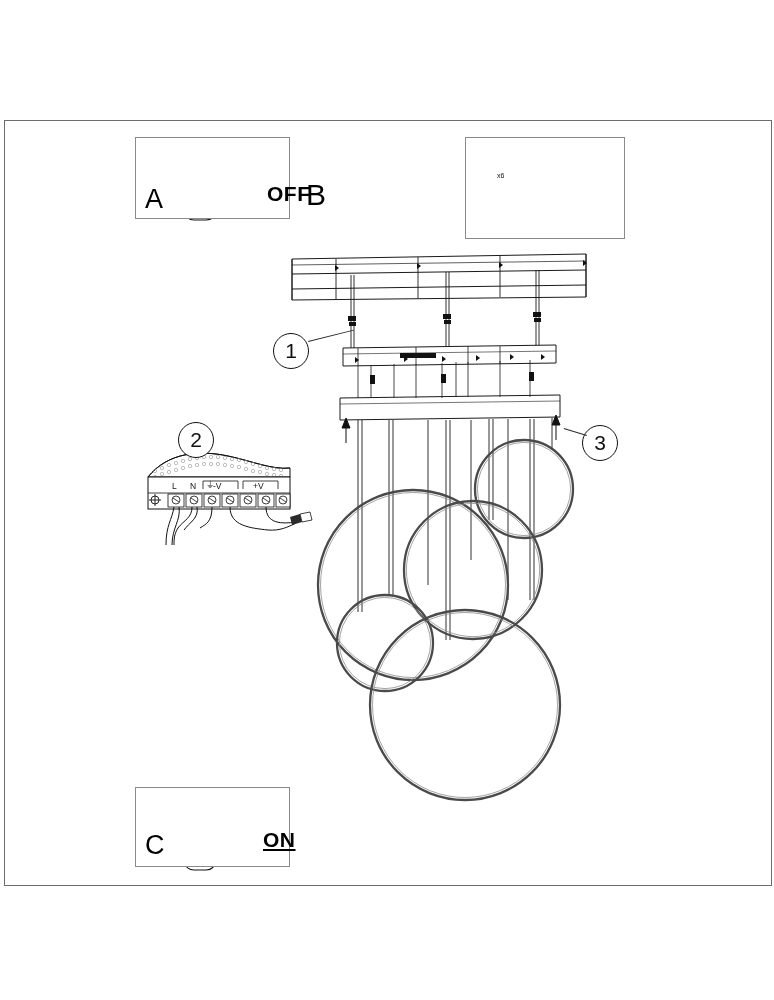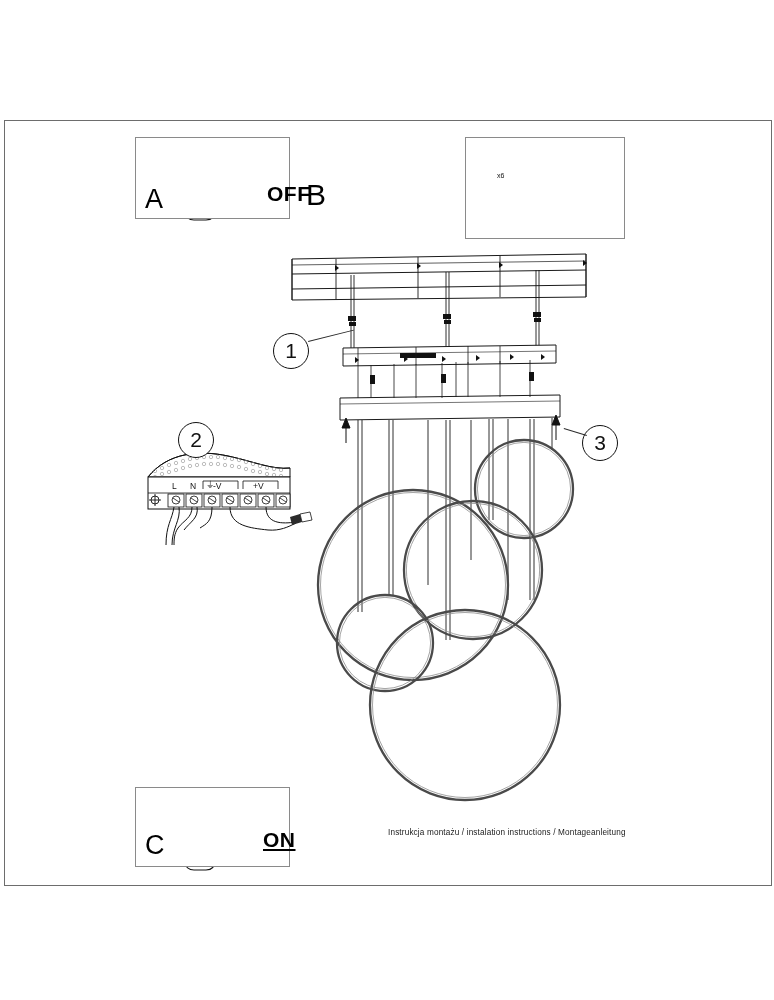--- a/index.html
+++ b/index.html
@@ -392,16 +392,15 @@
 
   <div style="position:absolute;left:497px;top:172px;font-size:7px;color:#111;">x6</div>
 
   <div style="position:absolute;left:172px;top:481px;font-size:8.5px;color:#111;">L</div>
   <div style="position:absolute;left:190px;top:481px;font-size:8.5px;color:#111;">N</div>
   <div style="position:absolute;left:207px;top:480px;font-size:9px;color:#111;">⏚</div>
   <div style="position:absolute;left:213px;top:481px;font-size:8.5px;color:#111;">-V</div>
   <div style="position:absolute;left:253px;top:481px;font-size:8.5px;color:#111;">+V</div>
 
   <div id="caption">
-    <div>Instrukcja montażu / instalation instructions / Montageanleitung</div>
   </div>
 
 </div>
 
 </body></html>

